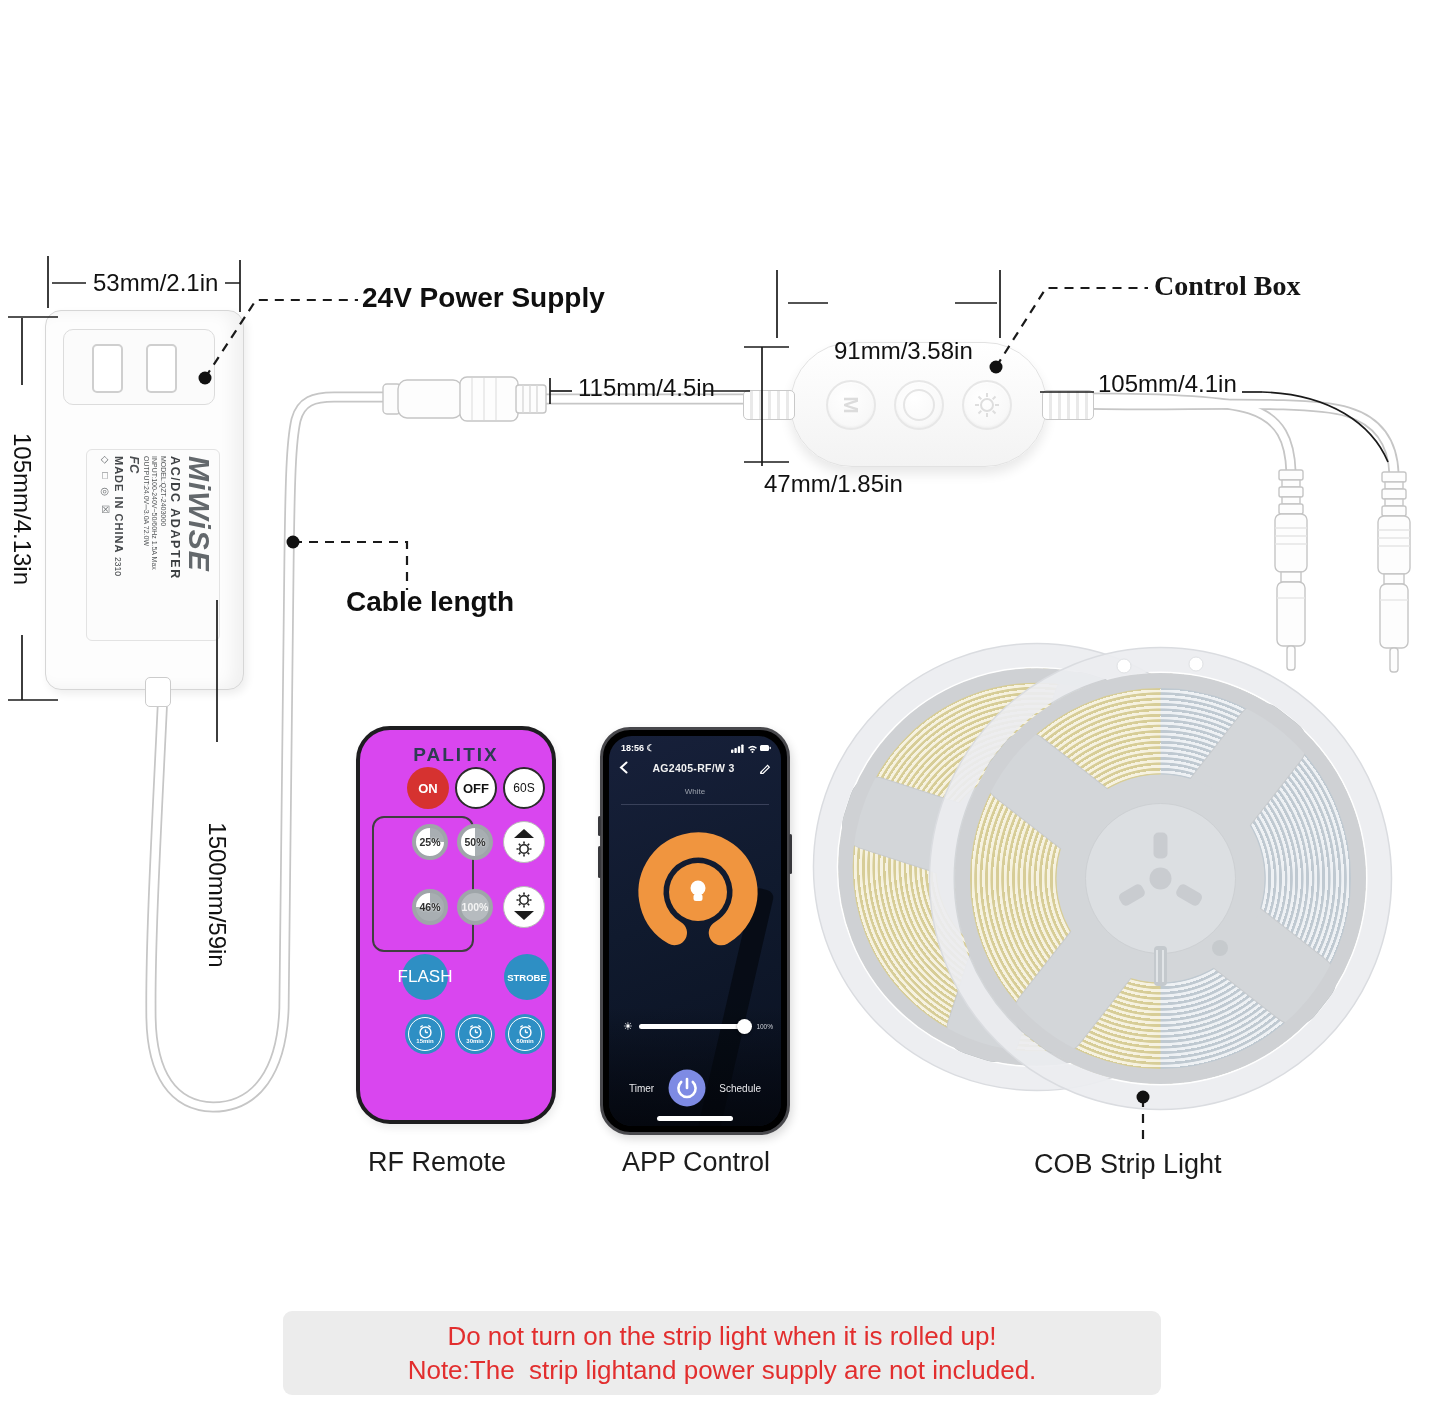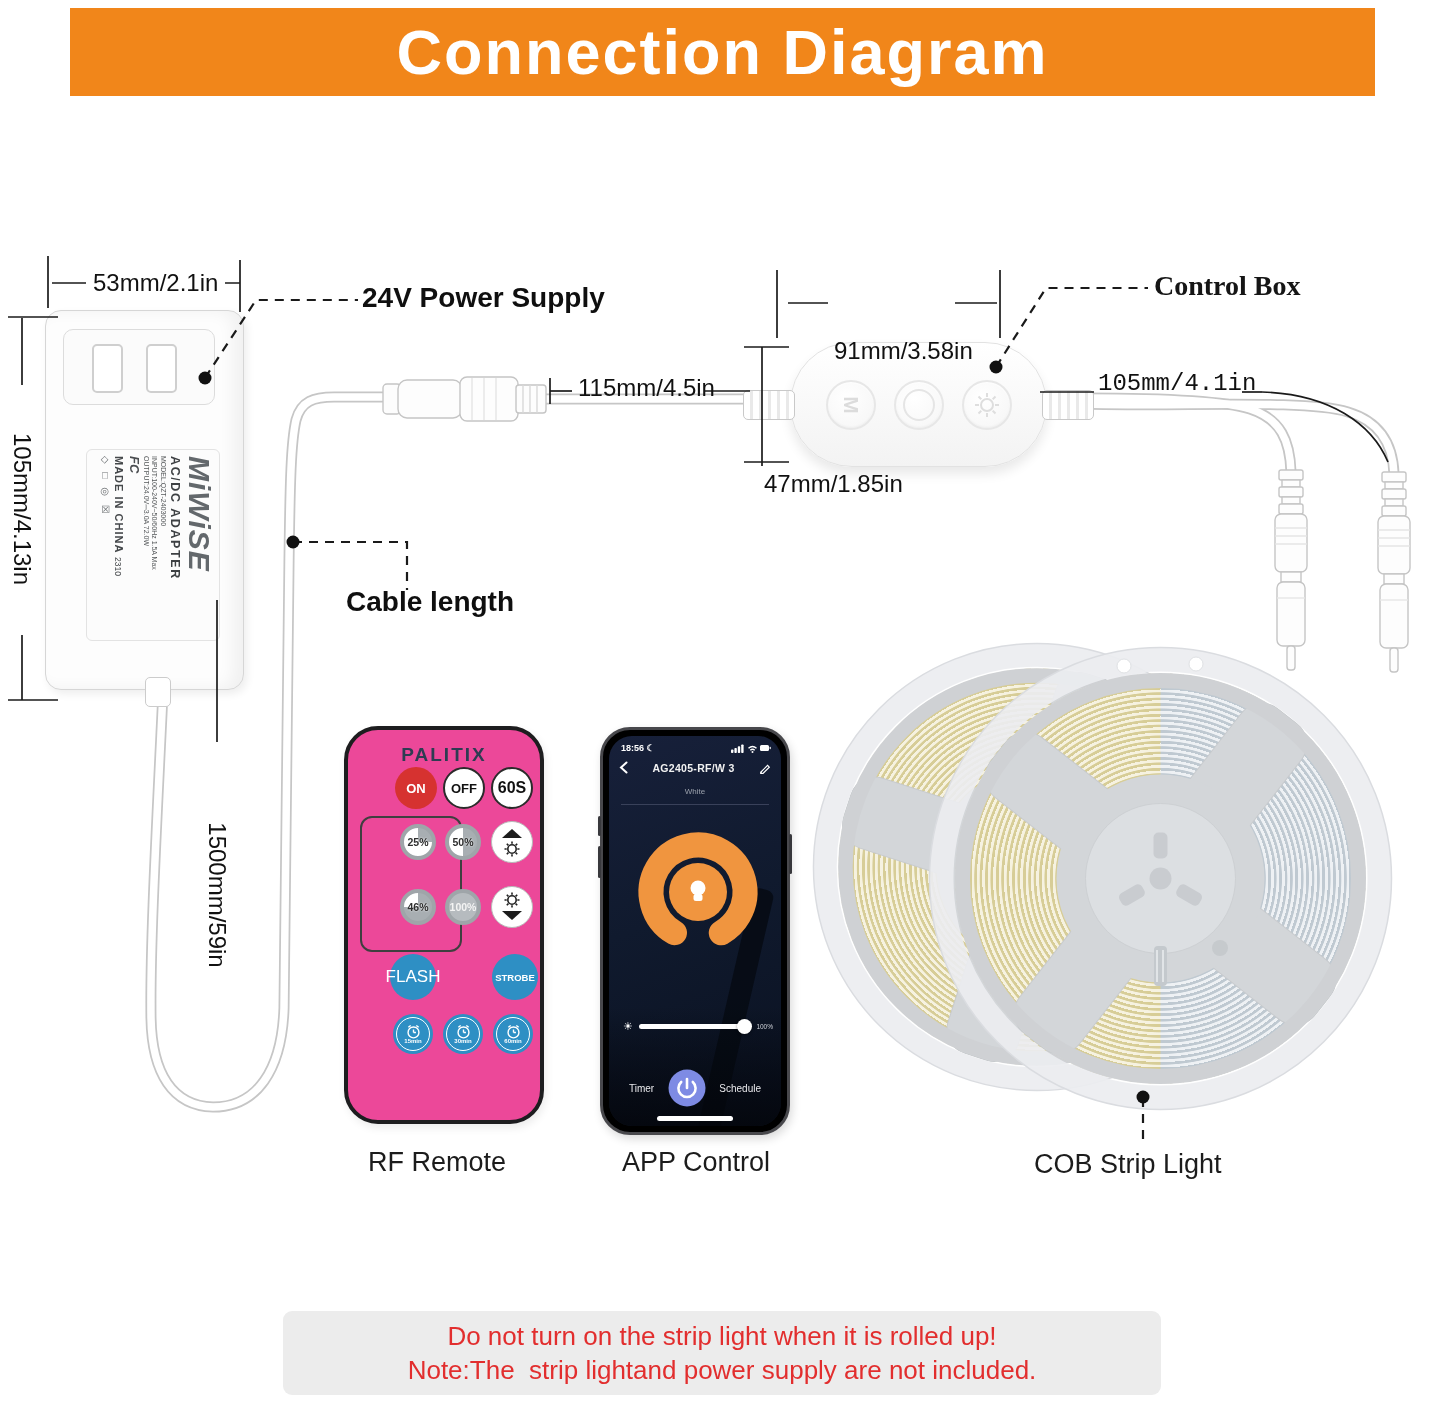--- a/index.html
+++ b/index.html
@@ -46,28 +46,28 @@
     background:radial-gradient(circle at 40% 35%,#ffffff,#f5f5f5);
     box-shadow:inset 0 1px 2px rgba(255,255,255,.9),inset 0 -1px 2px rgba(0,0,0,.04);
     display:flex;align-items:center;justify-content:center;}
   .cbtn .mglyph{transform:rotate(90deg);font-size:21px;font-weight:700;color:#dcdcdc;}
   .cbtn .ring{width:28px;height:28px;border:2.5px solid #e5e5e5;border-radius:50%;}
   .relief{position:absolute;top:47px;width:50px;height:28px;border:1.5px solid #c9c9c9;border-radius:5px;
     background:repeating-linear-gradient(90deg,#ffffff 0 6px,#e9e9e9 6px 9px);}
   .relief.rl{left:-48px;} .relief.rr{right:-48px;}
 
   
-  .remote{position:absolute;left:344px;top:726px;width:200px;height:398px;z-index:5;background:#ec4899;
+  .remote{position:absolute;left:356px;top:726px;width:200px;height:398px;z-index:5;background:#d946ef;
     border:4.5px solid #1d1d1f;border-radius:34px;box-sizing:border-box;box-shadow:2px 4px 8px rgba(0,0,0,.08);}
   .rc-brand{position:absolute;left:0;right:0;top:14px;text-align:center;font-size:19px;font-weight:800;
     color:#2e3c52;letter-spacing:2px;}
   .rbtn{position:absolute;border-radius:50%;display:flex;align-items:center;justify-content:center;box-sizing:border-box;margin-left:32px;}
   .rb-on{left:15px;top:37px;width:42px;height:42px;background:#D63230;color:#fff;font-size:13px;font-weight:900;}
   .rb-off{left:63px;top:37px;width:42px;height:42px;background:#fff;border:2px solid #2b2b2b;font-size:13px;font-weight:700;color:#111;}
-  .rb-60s{left:111px;top:37px;width:42px;height:42px;background:#fff;border:2px solid #2b2b2b;font-size:16px;font-weight:700;color:#111;}
+  .rb-60s{left:111px;top:37px;width:42px;height:42px;background:#fff;border:2px solid #2b2b2b;font-size:12px;font-weight:400;color:#111;}
   .pct-group{position:absolute;left:12px;top:86px;width:98px;height:132px;border:2px solid #3f3f3f;border-radius:12px;}
   .pct{width:36px;height:36px;border:4px solid #9fa5a9;border-radius:50%;font-size:10.5px;font-weight:800;color:#2f2f2f;
     text-shadow:0 0 2px #fff;}
   .pct-25{left:20px;top:94px;background:conic-gradient(#a8aeb2 0 25%,#ffffff 0);}
   .pct-50{left:65px;top:94px;background:conic-gradient(#a8aeb2 0 50%,#ffffff 0);}
   .pct-75{left:20px;top:159px;background:conic-gradient(#a8aeb2 0 75%,#ffffff 0);}
   .pct-100{left:65px;top:159px;background:#b6bbbf;color:#f4f4f4;text-shadow:none;}
   .rb-bri{width:42px;height:42px;background:#fff;border:1.5px solid #b9b9b9;}
   .rb-bri.up{left:111px;top:91px;} .rb-bri.dn{left:111px;top:156px;}
   .rb-flash{left:10px;top:224px;width:46px;height:46px;background:#2E8FC4;color:#fff;font-size:17px;font-weight:400;}
@@ -124,23 +124,20 @@
   
   .note{position:absolute;left:283px;top:1311px;width:878px;height:84px;background:#ececec;border-radius:9px;
     z-index:3;display:flex;flex-direction:column;align-items:center;justify-content:center;}
   .note div{font-size:26px;color:#E22E2E;line-height:34px;white-space:pre-wrap;}
 </style>
 </head>
 <body>
 
 <div class="stage">
 
-  <div class="banner">
-    <span>Connection Diagram</span>
-  </div>
 
   <svg class="cables-svg" width="1445" height="1401" viewBox="0 0 1445 1401">
     <g fill="none" stroke-linecap="round">
       <g stroke="#c6c6c6" stroke-width="11">
         <path d="M163 692 C157 820 150 940 151 1018 C152 1074 173 1106 213 1107 C257 1107 282 1070 284 1008 L289 562 C290 482 291 442 296 420 C301 401 314 397 334 397 L390 397"></path>
         <path d="M545 399 L752 399"></path>
         <path d="M1086 398 C1160 398 1222 400 1250 409 C1281 419 1290 441 1291 472 L1291 480"></path>
         <path d="M1086 404 C1180 407 1305 399 1348 412 C1381 422 1393 446 1394 474 L1394 482"></path>
       </g>
       <g stroke="#ffffff" stroke-width="7.5">
@@ -452,21 +449,21 @@
 
   <div class="lbl dim dim-bg" style="left:86px;top:269px;">53mm/2.1in</div>
   <div class="lbl dim vtext" style="left:-98px;top:495px;width:240px;">105mm/4.13in</div>
   <div class="lbl callout" style="left:362px;top:282px;">24V Power Supply</div>
   <div class="lbl callout" style="left:346px;top:586px;">Cable length</div>
   <div class="lbl dim vtext" style="left:62px;top:881px;width:310px;">1500mm/59in</div>
   <div class="lbl dim" style="left:578px;top:374px;">115mm/4.5in</div>
   <div class="lbl dim" style="left:834px;top:289px;margin-top:48px;">91mm/3.58in</div>
   <div class="lbl dim" style="left:764px;top:470px;">47mm/1.85in</div>
   <div class="lbl callout-md" style="left:1154px;top:270px;">Control Box</div>
-  <div class="lbl dim" style="left:1098px;top:370px;font-family:Liberation Mono, monospace;">105mm/4.1in</div>
+  <div class="lbl dim" style="left:1098px;top:370px;">105mm/4.1in</div>
   <div class="lbl caption" style="left:368px;top:1147px;">RF Remote</div>
   <div class="lbl caption" style="left:622px;top:1147px;">APP Control</div>
   <div class="lbl caption" style="left:1034px;top:1149px;">COB Strip Light</div>
 
   <div class="note">
     <div>Do not turn on the strip light when it is rolled up!</div>
     <div>Note:The  strip lightand power supply are not included.</div>
   </div>
 
 </div>

